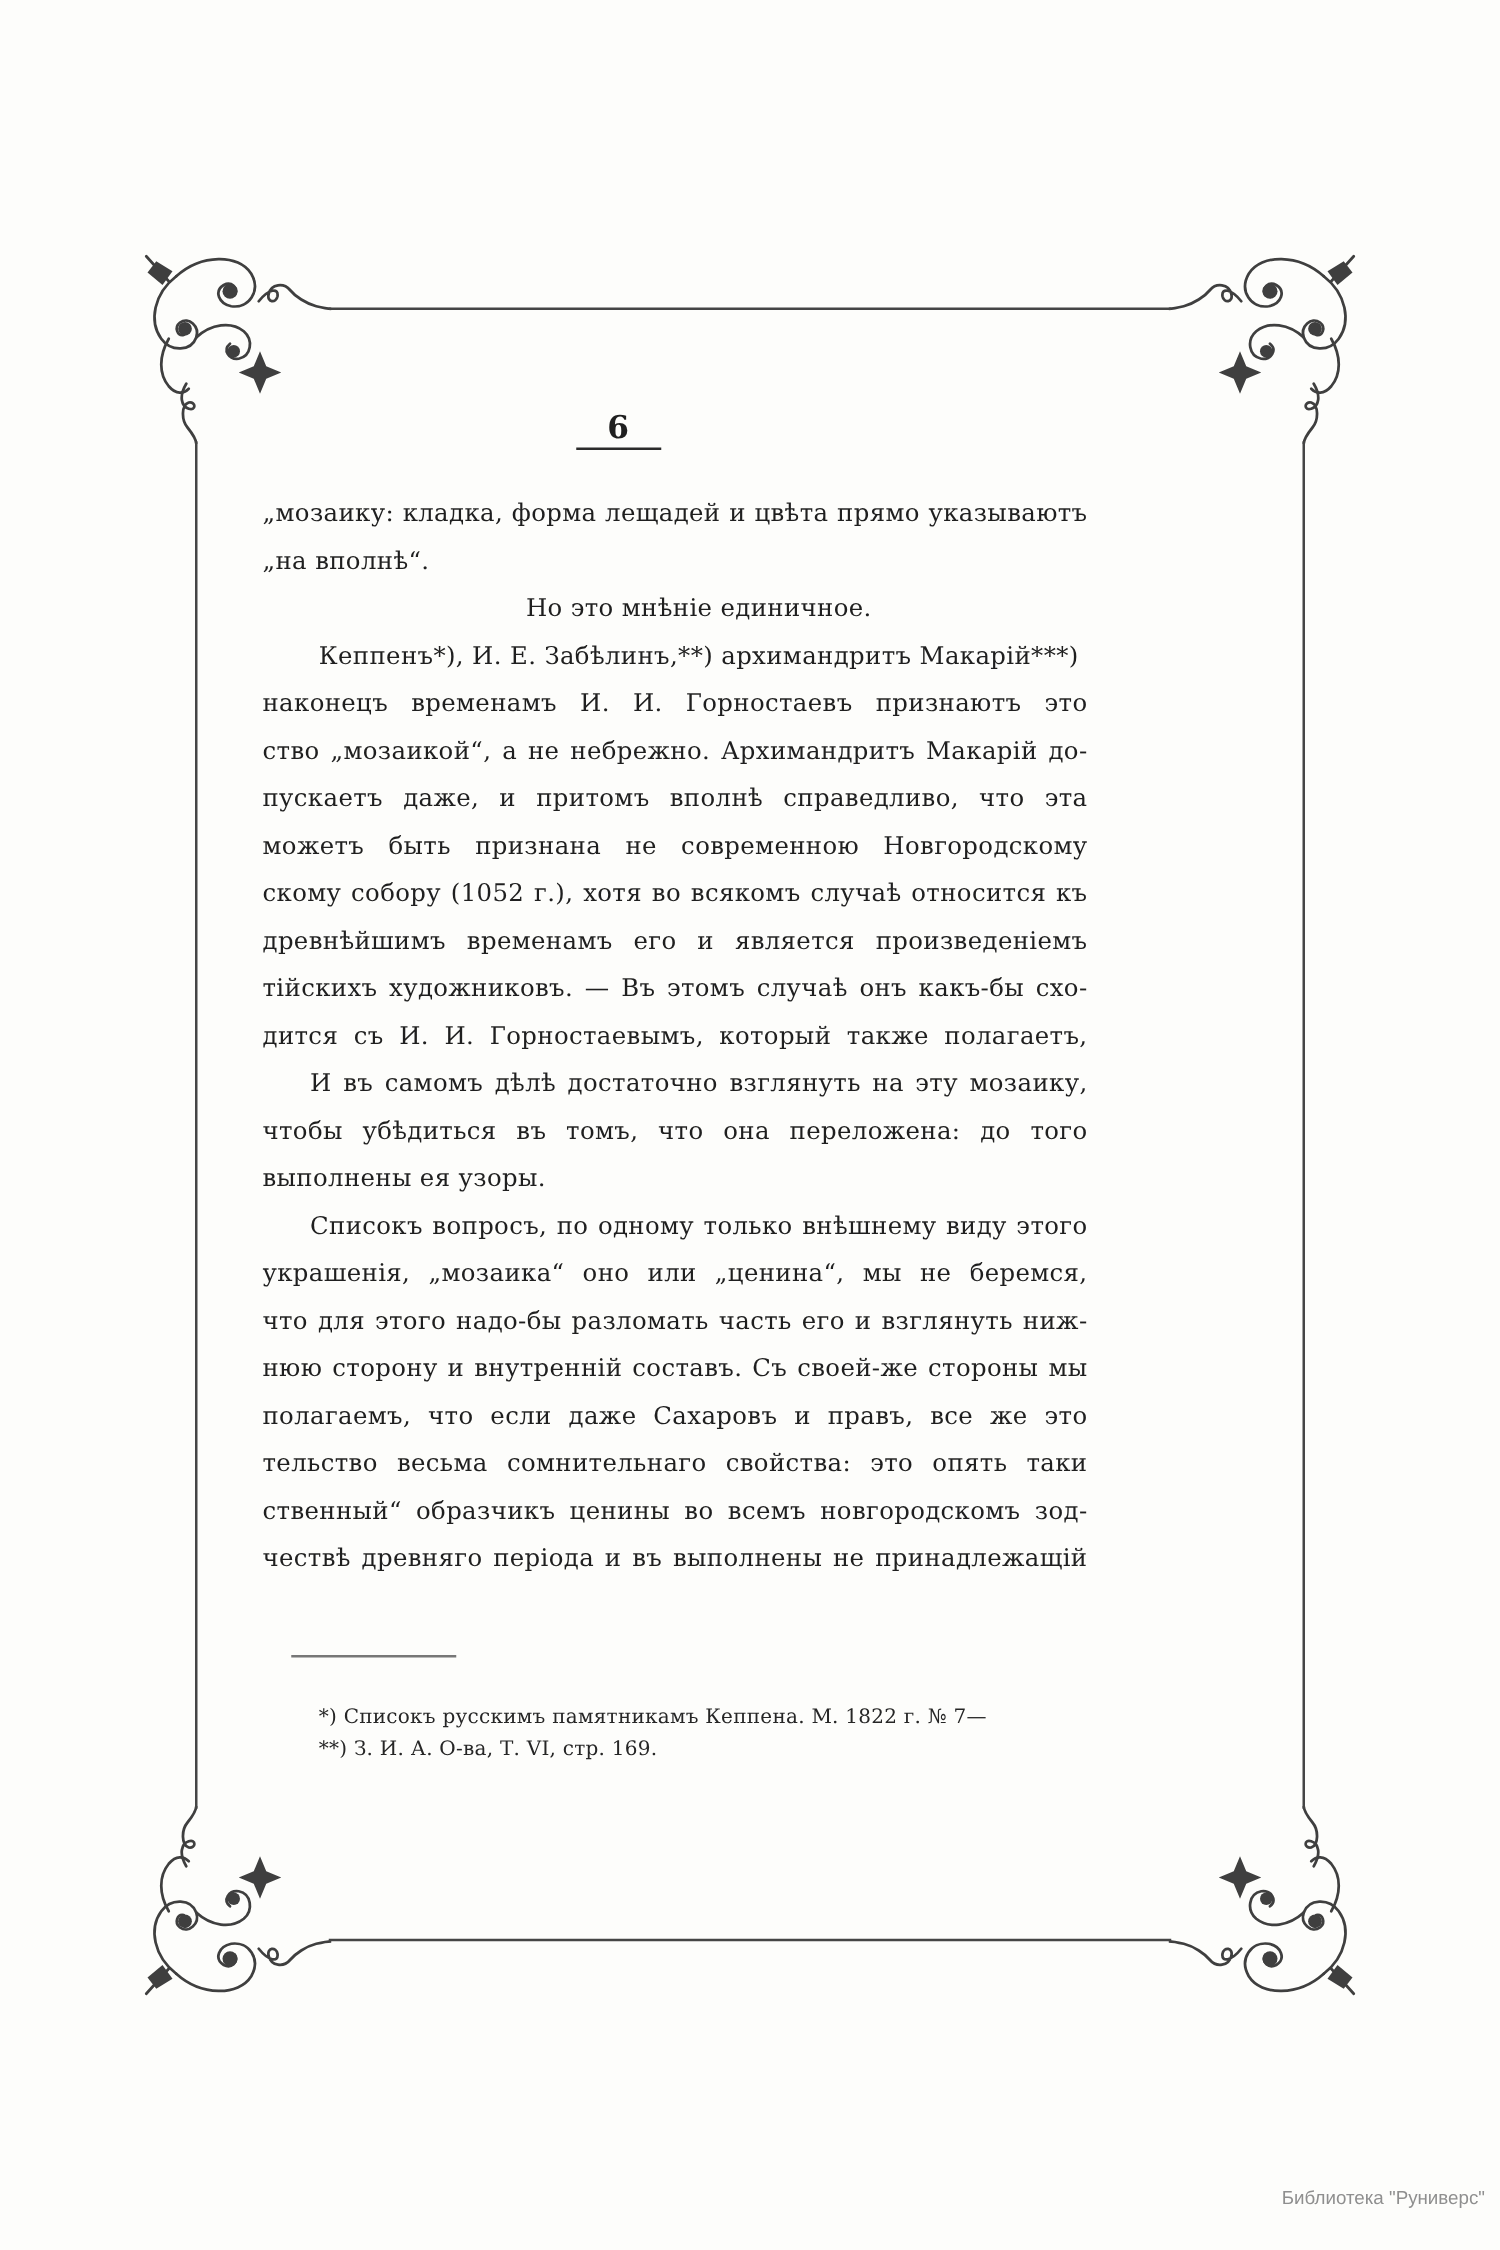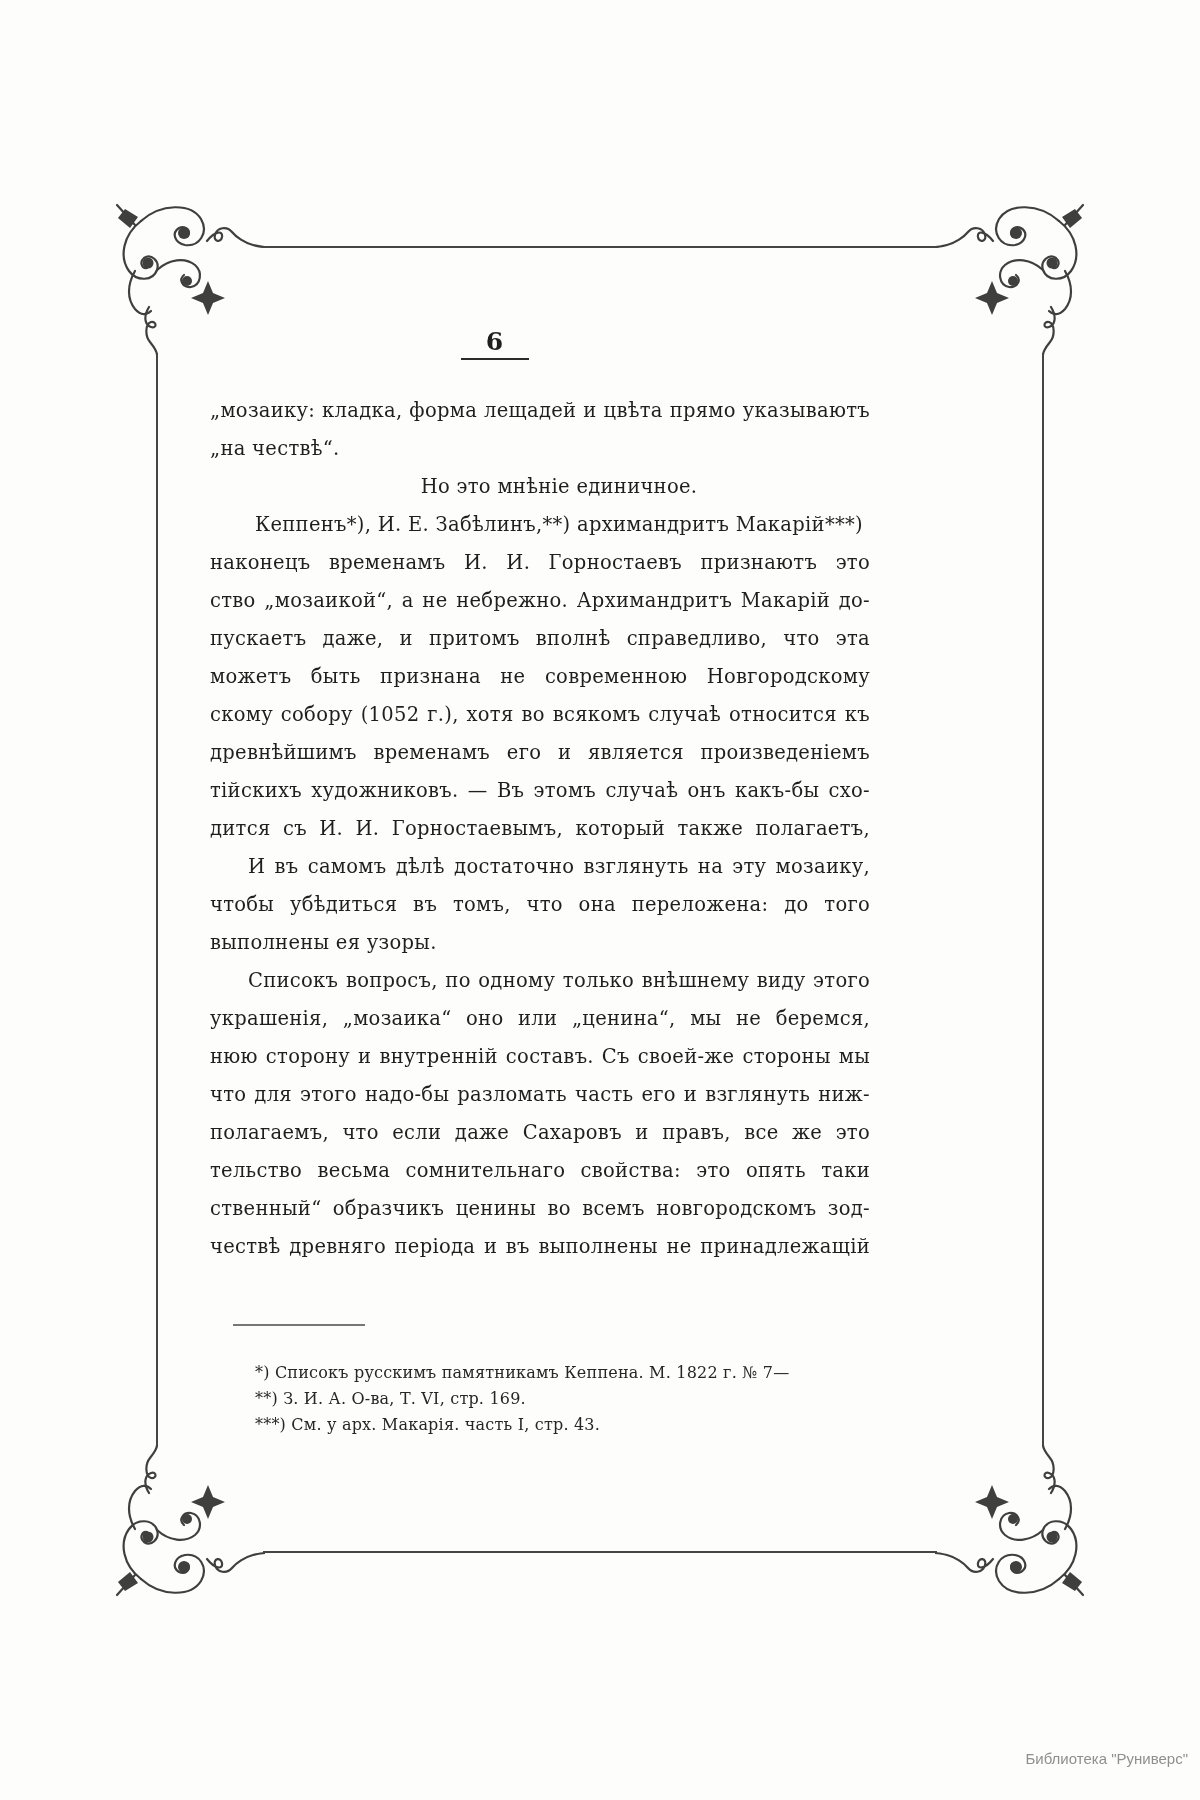--- a/index.html
+++ b/index.html
@@ -150,46 +150,45 @@
   <div class="bline" id="bl-top"></div>
   <div class="bline" id="bl-bottom"></div>
   <div class="bline" id="bl-left"></div>
   <div class="bline" id="bl-right"></div>
 
   <div id="pagenum">6</div>
   <div id="pagenum-rule"></div>
 
   <div id="text-block">
       <div class="tline fill">„мозаику: кладка, форма лещадей и цвѣта прямо указываютъ</div>
-      <div class="tline">„на чествѣ“.</div>
+      <div class="tline">„на вполнѣ“.</div>
       <div class="tline indent">Но это мнѣніе единичное.</div>
       <div class="tline indent fill">Кеппенъ*), И. Е. Забѣлинъ,**) архимандритъ Макарій***) и</div>
       <div class="tline fill">наконецъ временамъ И. И. Горностаевъ признаютъ это убран-</div>
       <div class="tline fill">ство „мозаикой“, а не небрежно. Архимандритъ Макарій до-</div>
       <div class="tline fill">пускаетъ даже, и притомъ вполнѣ справедливо, что эта мозаика</div>
       <div class="tline fill">можетъ быть признана не современною Новгородскому Софій-</div>
       <div class="tline fill">скому собору (1052 г.), хотя во всякомъ случаѣ относится къ</div>
       <div class="tline fill">древнѣйшимъ временамъ его и является произведеніемъ визан-</div>
       <div class="tline fill">тійскихъ художниковъ. — Въ этомъ случаѣ онъ какъ-бы схо-</div>
       <div class="tline fill">дится съ И. И. Горностаевымъ, который также полагаетъ, что</div>
       <div class="tline indent fill">И въ самомъ дѣлѣ достаточно взглянуть на эту мозаику,</div>
       <div class="tline fill">чтобы убѣдиться въ томъ, что она переложена: до того небрежно</div>
       <div class="tline">выполнены ея узоры.</div>
       <div class="tline indent fill">Списокъ вопросъ, по одному только внѣшнему виду этого</div>
       <div class="tline fill">украшенія, „мозаика“ оно или „ценина“, мы не беремся, потому</div>
+      <div class="tline fill">что для этого надо-бы разломать часть его и взглянуть ниж-</div>
       <div class="tline fill">нюю сторону и внутренній составъ. Съ своей-же стороны мы</div>
-      <div class="tline fill">что для этого надо-бы разломать часть его и взглянуть ниж-</div>
       <div class="tline fill">полагаемъ, что если даже Сахаровъ и правъ, все же это доказа-</div>
       <div class="tline fill">тельство весьма сомнительнаго свойства: это опять таки „един-</div>
       <div class="tline fill">ственный“ образчикъ ценины во всемъ новгородскомъ зод-</div>
       <div class="tline fill">чествѣ древняго періода и въ выполнены не принадлежащій</div>
     </div>
 
   <div id="fn-divider"></div>
   <div id="footnotes">
       <div class="fnline">*) Списокъ русскимъ памятникамъ Кеппена. М. 1822 г. № 7—12.</div>
       <div class="fnline">**) З. И. А. О-ва, Т. VI, стр. 169.</div>
-      <div class="fnline">***) См. у арх. Макарія. часть I, стр. 43.</div>
     </div>
 
   <div id="watermark">Библиотека "Руниверс"</div>
 
 </div>
 
 </body></html>

